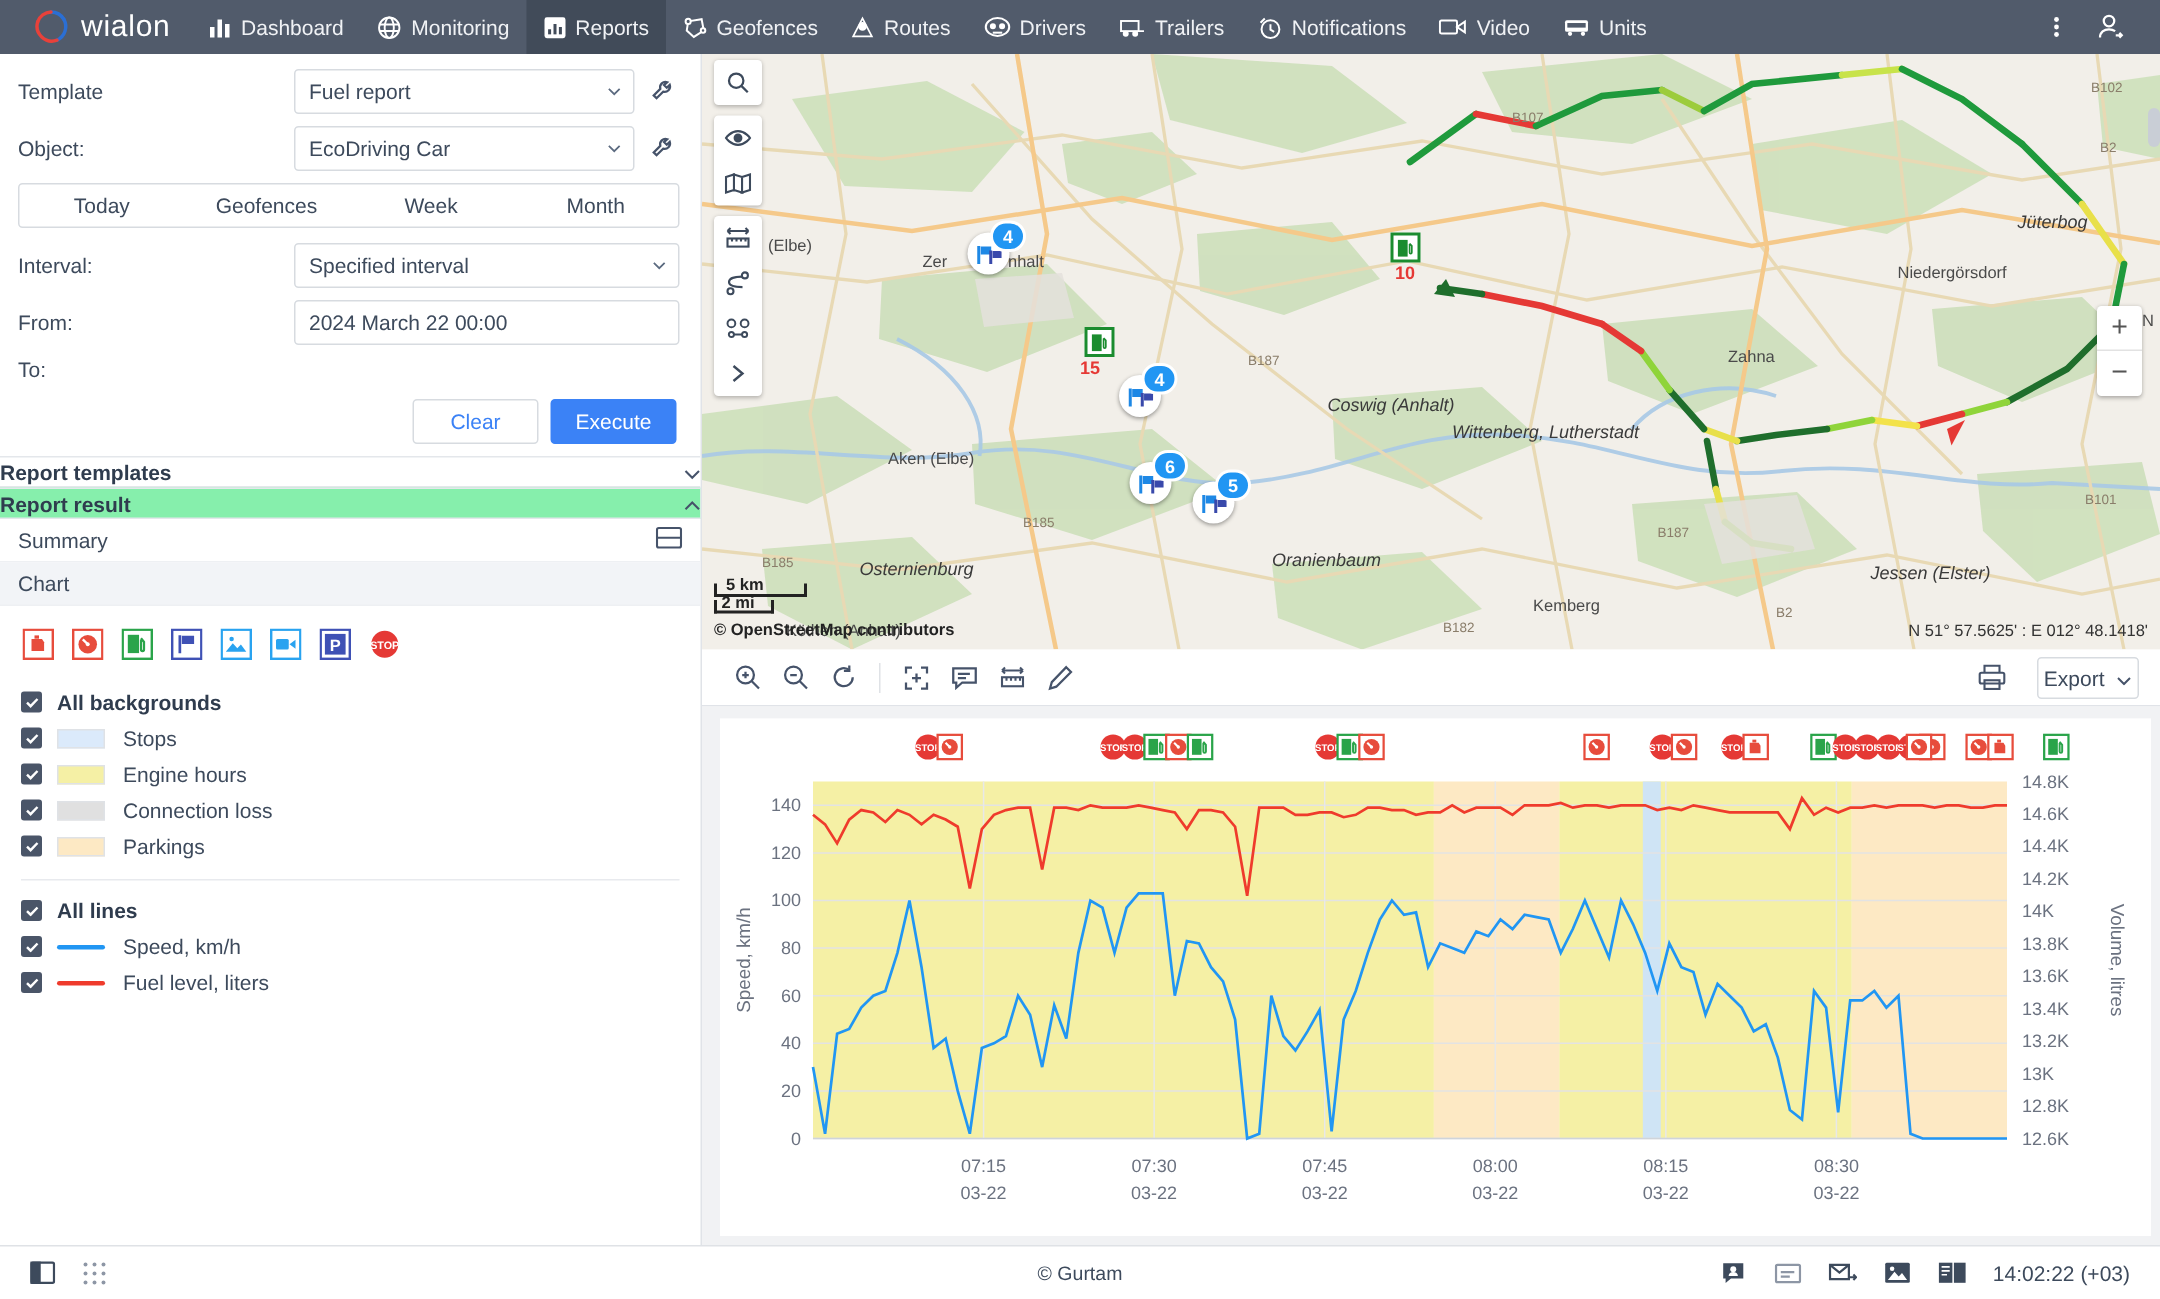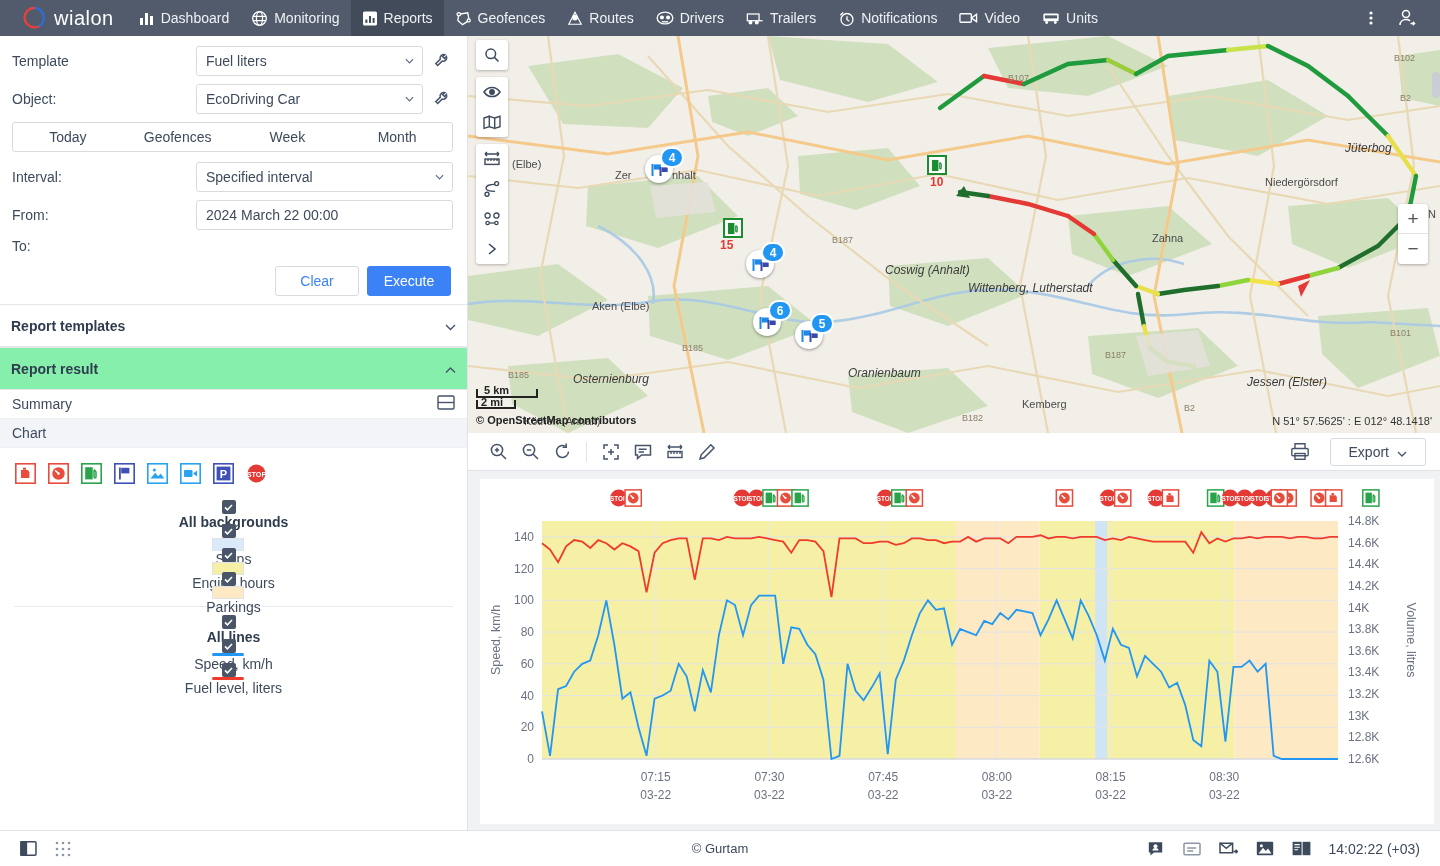--- a/index.html
+++ b/index.html
@@ -64,38 +64,38 @@
   .btnrow { display: flex; justify-content: flex-end; gap: 8px; margin-top: 12px; padding-right: 2px;}
   .btn {
     height: 30px; min-width: 84px; border-radius: 3px; font-size: 14px;
     display: flex; align-items: center; justify-content: center; cursor: pointer;
     font-family: "Liberation Sans", sans-serif;
   }
   .btn-clear { border: 1px solid #d7dbe0; background: #fff; color: #3b82f6; }
   .btn-exec { background: #3b82f6; color: #fff; border: 1px solid #3b82f6; }
 
   .acc-head {
-    height: 43px; display: flex; align-items: center; padding: 0 11px;
+    height: 21px; display: flex; align-items: center; padding: 0 0;
     border-top: 1px solid #e4e7eb; border-bottom: 1px solid #e4e7eb;
     font-size: 14px; font-weight: bold; color: #2f3c4e; cursor: pointer; background:#fff;
   }
   .acc-head .sp { margin-left: auto; }
   .acc-head.sec { background: #86efac; }
   .res-row {
     height: 29px; display: flex; align-items: center; padding: 0 12px;
     font-size: 14px; color: #3d4a5c; border-bottom: 1px solid #eef0f3; cursor: pointer;
   }
   .res-row.selected { background: #f2f4f7; }
   .res-row .sp { margin-left: auto; }
 
   .iconstrip { display: flex; gap: 11px; padding: 14px 14px 12px 14px; align-items: center; }
   .mini { width: 22px; height: 22px; display:flex; align-items:center; justify-content:center; cursor:pointer; }
 
   .legend { padding: 4px 14px 0 14px; }
-  .lgrow { display: flex; align-items: center; height: 24px; font-size: 14px; color: #3d4a5c; flex-direction: column; }
+  .lgrow { display: flex; align-items: center; height: 24px; font-size: 14px; color: #3d4a5c; }
   .lgrow .cb {
     width: 14px; height: 14px; border-radius: 2px; background: #4a5568;
     display: flex; align-items: center; justify-content: center; margin-right: 10px; cursor: pointer;
     flex: none;
   }
   .lgrow .cb svg { display:block; }
   .swatch { width: 32px; height: 13px; border: 1px solid #dfe2e6; margin-right: 12px; flex:none;}
   .lineswatch { width: 32px; height: 3px; border-radius: 2px; margin-right: 12px; flex:none;}
   .lgrow.bold { font-weight: bold; color: #2f3c4e; }
   .lgsep { height: 1px; background: #e8eaee; margin: 10px 0 8px 0; }
@@ -130,21 +130,21 @@
 
   
   .charttools {
     position:absolute; top: 433px; left: 468px; width: 972px; height: 38px;
     background:#fff; border-bottom: 1px solid #e0e3e8; display:flex; align-items:center; padding: 0 14px 0 14px;
   }
   .ctbtn { width: 32px; height: 32px; display:flex; align-items:center; justify-content:center; cursor:pointer;}
   .ctsep { width: 1px; height: 20px; background:#dfe2e6; margin: 0 8px; }
   .export {
     height: 28px; border: 1px solid #d7dbe0; border-radius: 3px; display:flex; align-items:center;
-    gap: 8px; padding: 0 18px; font-size: 14px; color:#3d4a5c; cursor:pointer;
+    gap: 8px; padding: 0 4px; font-size: 14px; color:#3d4a5c; cursor:pointer;
   }
 
   
   .chartarea {
     position:absolute; top: 471px; left: 468px; width: 972px; height: 359px;
     background:#f1f2f4; padding: 8px 6px 6px 12px;
   }
   .chartbox { width: 100%; height: 100%; background:#fff; position:relative; }
 
   
@@ -298,21 +298,21 @@
       </div>
     </div>
   </div>
 
   <div class="leftpanel">
 
     <div class="form-rows">
       <div class="frow">
         <div class="flabel">Template</div>
         <div class="fctl">
-          <div class="sel">Fuel liters</div>
+          <div class="sel">Fuel report</div>
           <svg class="chev" viewBox="0 0 10 6">
               <path d="M1 1 5 5 9 1" stroke="#5c6b80" stroke-width="1.3" fill="none"></path>
             </svg>
         </div>
         <div class="wrench">
           <svg width="16" height="16" viewBox="0 0 16 16" fill="none" stroke="#46536a" stroke-width="1.5">
               <path d="M10.8 1.8a3.6 3.6 0 0 0-4.6 4.4L1.8 10.6l1.9 1.9 4.4-4.4a3.6 3.6 0 0 0 4.4-4.6l-2 2-1.8-1.8z"></path>
             </svg>
         </div>
       </div>
@@ -469,20 +469,29 @@
         <span>Stops</span>
       </div>
       <div class="lgrow">
         <span class="cb">
             <svg width="9" height="7" viewBox="0 0 9 7">
               <path d="M1 3.4 3.4 5.8 8 1" stroke="#fff" stroke-width="1.6" fill="none"></path>
             </svg>
           </span>
         <span class="swatch" style="background:#f5f0a5"></span>
         <span>Engine hours</span>
+      </div>
+      <div class="lgrow">
+        <span class="cb">
+            <svg width="9" height="7" viewBox="0 0 9 7">
+              <path d="M1 3.4 3.4 5.8 8 1" stroke="#fff" stroke-width="1.6" fill="none"></path>
+            </svg>
+          </span>
+        <span class="swatch" style="background:#e0e0e0"></span>
+        <span>Connection loss</span>
       </div>
       <div class="lgrow">
         <span class="cb">
             <svg width="9" height="7" viewBox="0 0 9 7">
               <path d="M1 3.4 3.4 5.8 8 1" stroke="#fff" stroke-width="1.6" fill="none"></path>
             </svg>
           </span>
         <span class="swatch" style="background:#fde9c4"></span>
         <span>Parkings</span>
       </div>

